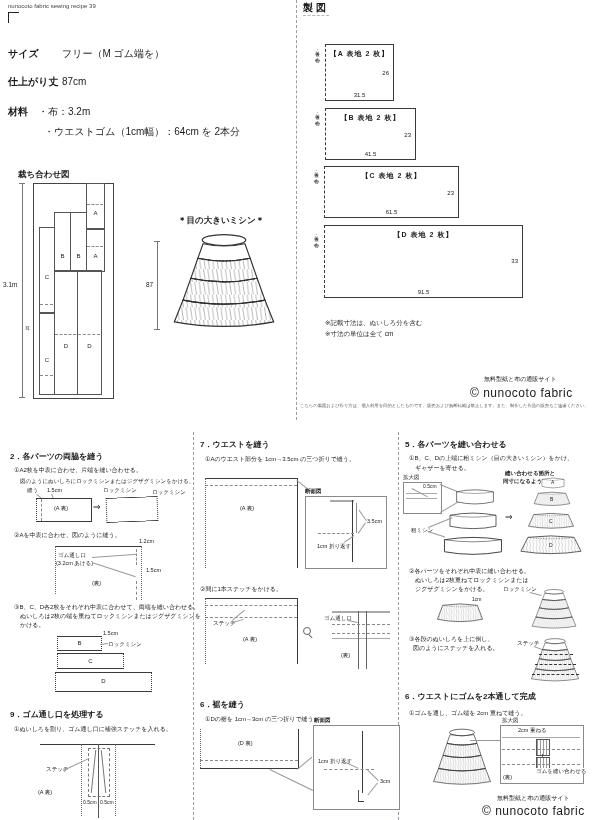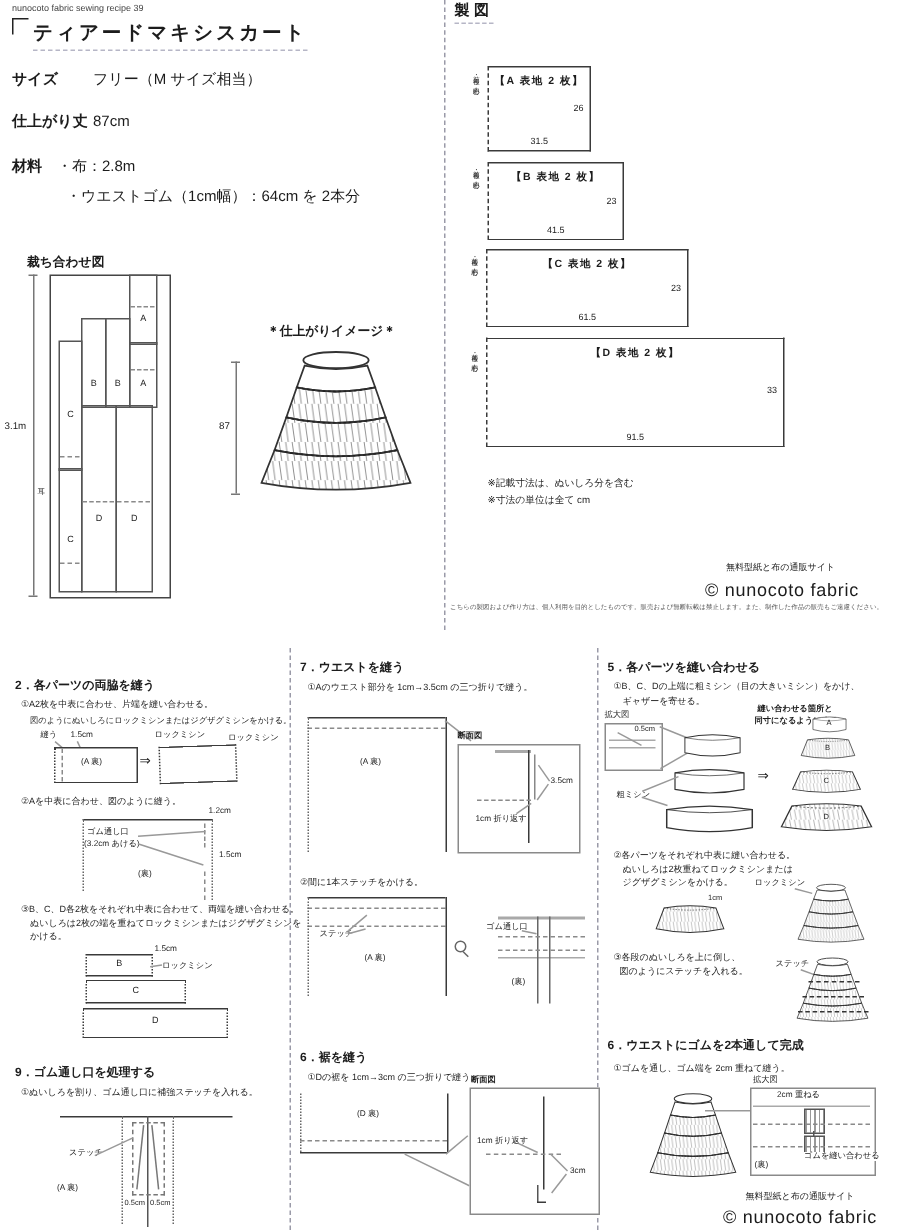--- a/index.html
+++ b/index.html
@@ -73,28 +73,27 @@
 </svg>
 
 <div class="page">
 
   <div class="vdiv" style="left:296px;top:0;height:420px"></div>
   <div class="vdiv" style="left:193px;top:432px;height:388px"></div>
   <div class="vdiv" style="left:398px;top:432px;height:388px"></div>
 
   <div class="ab t6" style="left:8px;top:3px;color:#444">nunocoto fabric sewing recipe 39</div>
   <div class="ab" style="left:8px;top:12px;width:10px;height:10px;border-left:1.5px solid #222;border-top:1.5px solid #222"></div>
-  <div class="ab b nw" style="left:22px;top:13px;font-size:13px;letter-spacing:2px;border-bottom:1px dashed #b6b6c6;padding-bottom:2px">ティアードマキシスカート</div>
 
   <div class="ab b t75" style="left:8px;top:48px">サイズ</div>
-  <div class="ab t75" style="left:62px;top:48px">フリー（M サイズ相当）</div>
+  <div class="ab t75" style="left:62px;top:48px">フリー（M ゴム端を）</div>
   <div class="ab b t75" style="left:8px;top:76px">仕上がり丈</div>
   <div class="ab t75" style="left:62px;top:76px">87cm</div>
   <div class="ab b t75" style="left:8px;top:106px">材料</div>
-  <div class="ab t75" style="left:38px;top:106px">・布：2.8m</div>
+  <div class="ab t75" style="left:38px;top:106px">・布：3.2m</div>
   <div class="ab t75" style="left:44px;top:126px">・ウエストゴム（1cm幅）：64cm を 2本分</div>
 
   <div class="ab b t85" style="left:18px;top:169px">裁ち合わせ図</div>
 
   <div class="ab" style="left:33px;top:183px;width:79px;height:214px;border:1.5px solid #444"></div>
   <div class="dimv" style="left:22px;top:183px;height:214px"></div>
   <div class="tick" style="left:19px;top:183px"></div>
   <div class="tick" style="left:19px;top:397px"></div>
   <div class="ab t65" style="left:3px;top:281px">3.1m</div>
   <div class="ab t5" style="left:25px;top:326px">耳</div>
@@ -123,21 +122,21 @@
   </div>
   <div class="cpiece" style="left:54px;top:270px;width:22px;height:123px">
     <div class="dl" style="left:0;top:63px;width:21px"></div>
     <span class="cpl" style="top:72px">D</span>
   </div>
   <div class="cpiece" style="left:77px;top:270px;width:23px;height:123px">
     <div class="dl" style="left:0;top:63px;width:22px"></div>
     <span class="cpl" style="top:72px">D</span>
   </div>
 
-  <div class="ab b t85 nw" style="left:178px;top:215px">＊仕上がりイメージ＊</div>
+  <div class="ab b t85 nw" style="left:178px;top:215px">＊目の大きいミシン＊</div>
   <svg class="ab" style="left:163px;top:231px" width="122" height="100">
       <use href="#sym-skirt"></use>
     </svg>
   <div class="dimv" style="left:157px;top:241px;height:88px"></div>
   <div class="tick" style="left:154px;top:241px"></div>
   <div class="tick" style="left:154px;top:329px"></div>
   <div class="ab t65" style="left:146px;top:281px">87</div>
 
   <div class="ab b t10 nw" style="left:303px;top:2px;letter-spacing:3px;border-bottom:1px dashed #b6b6c6;padding-bottom:1px">製図</div>
 

